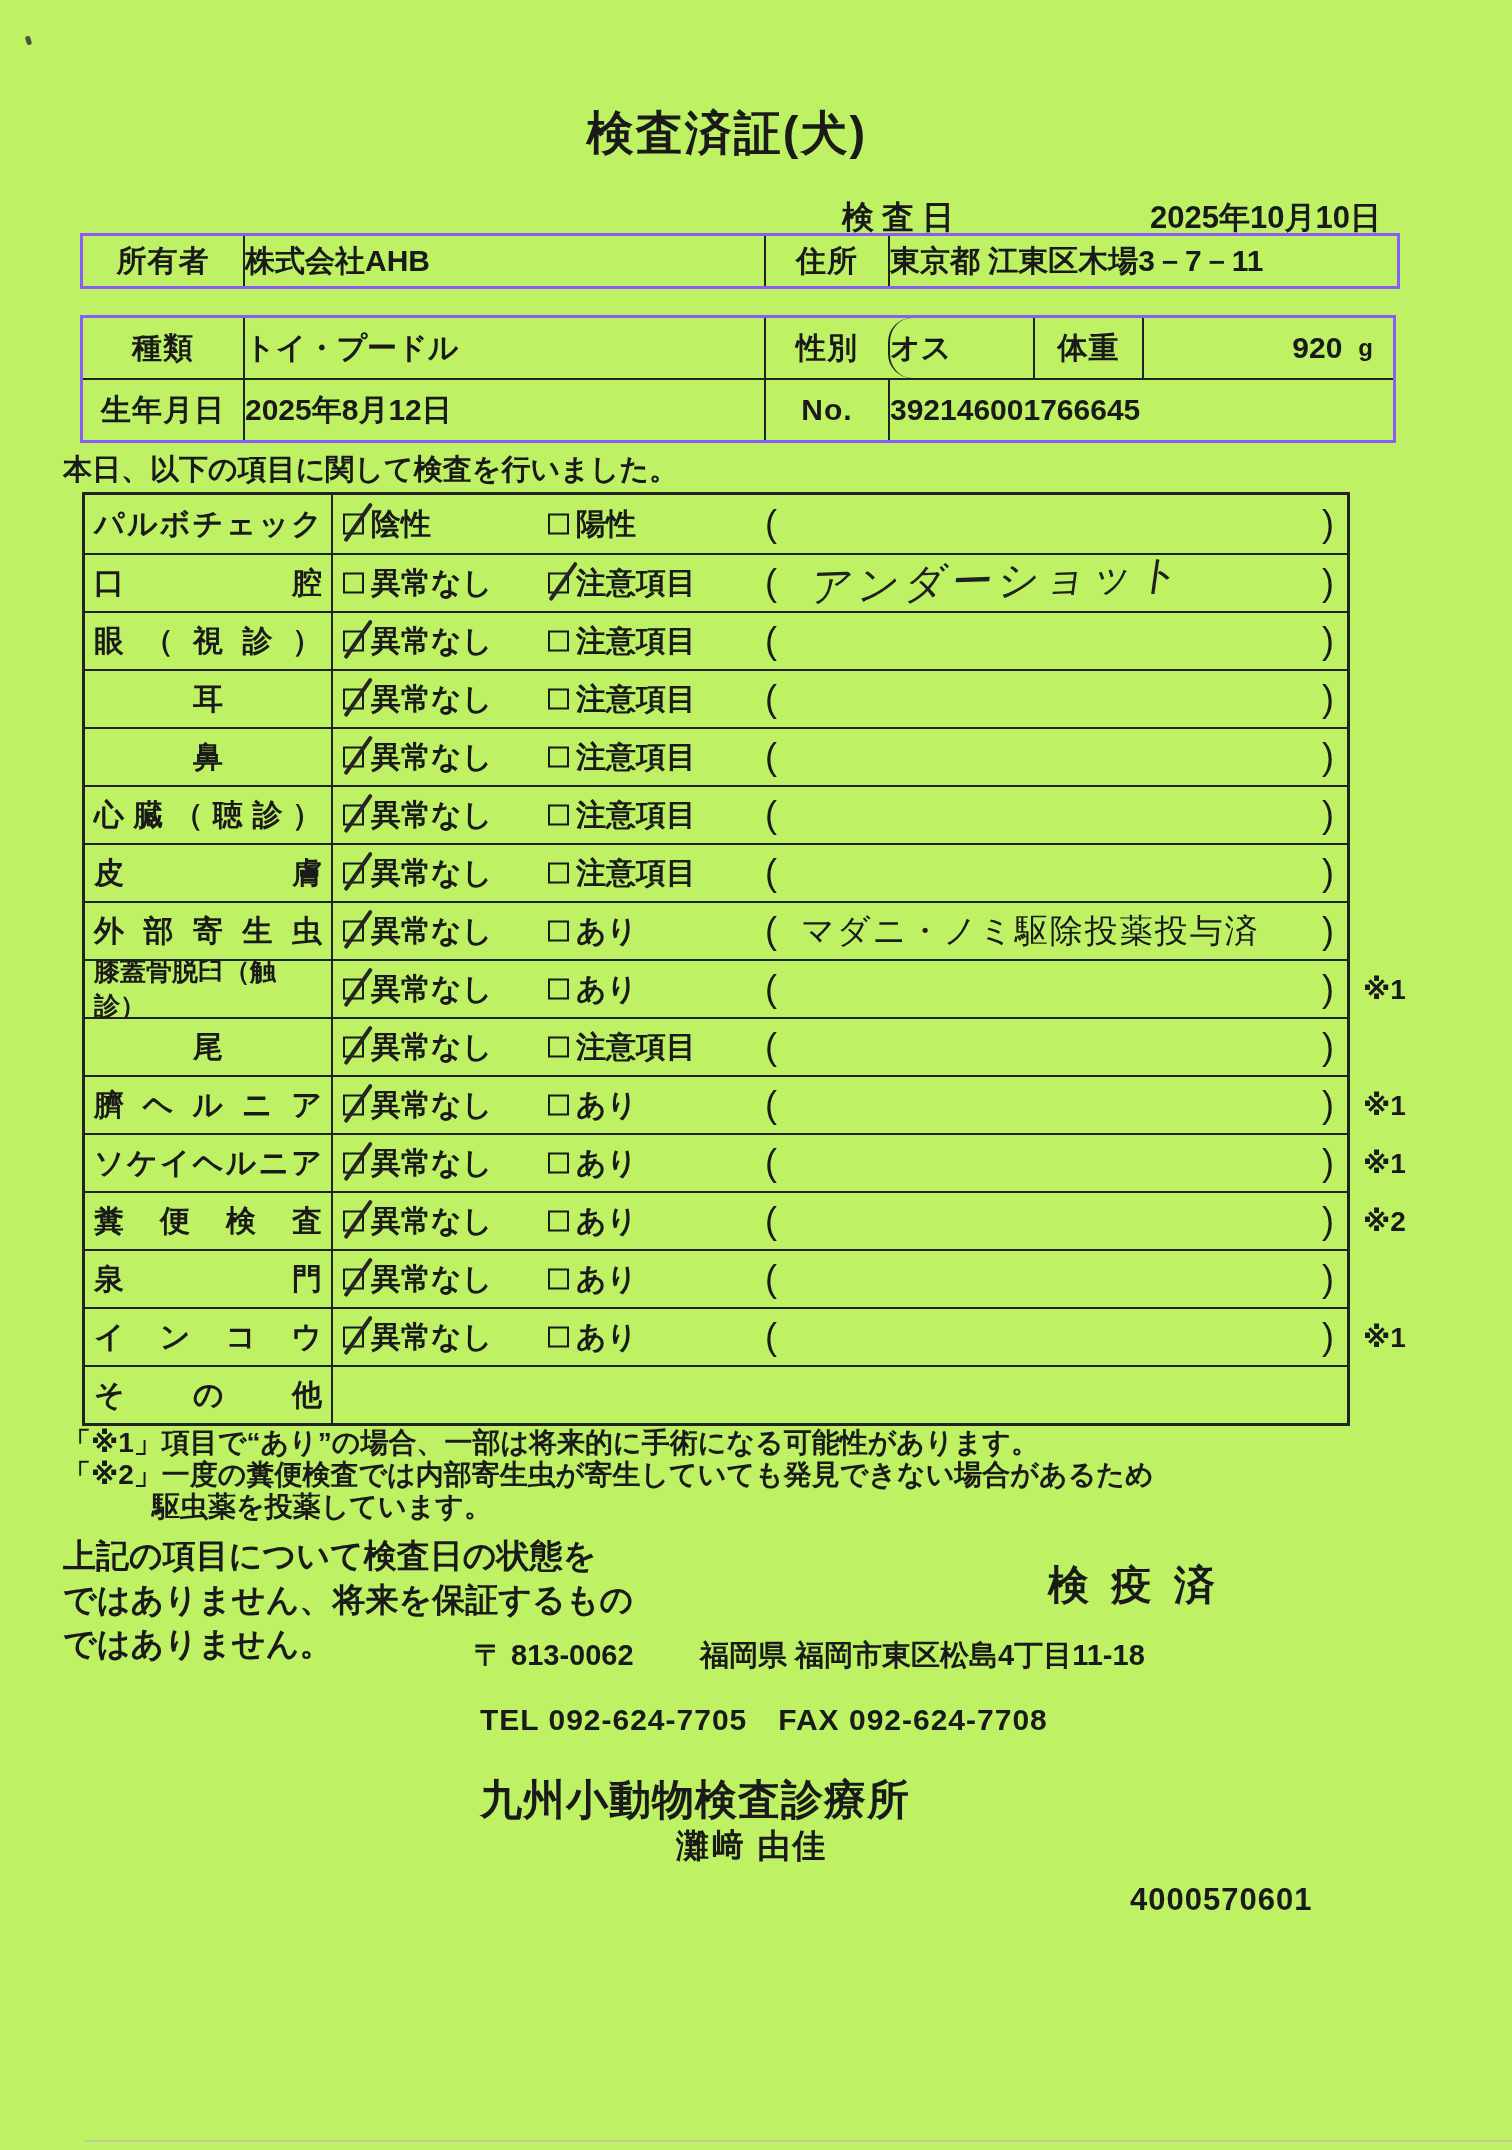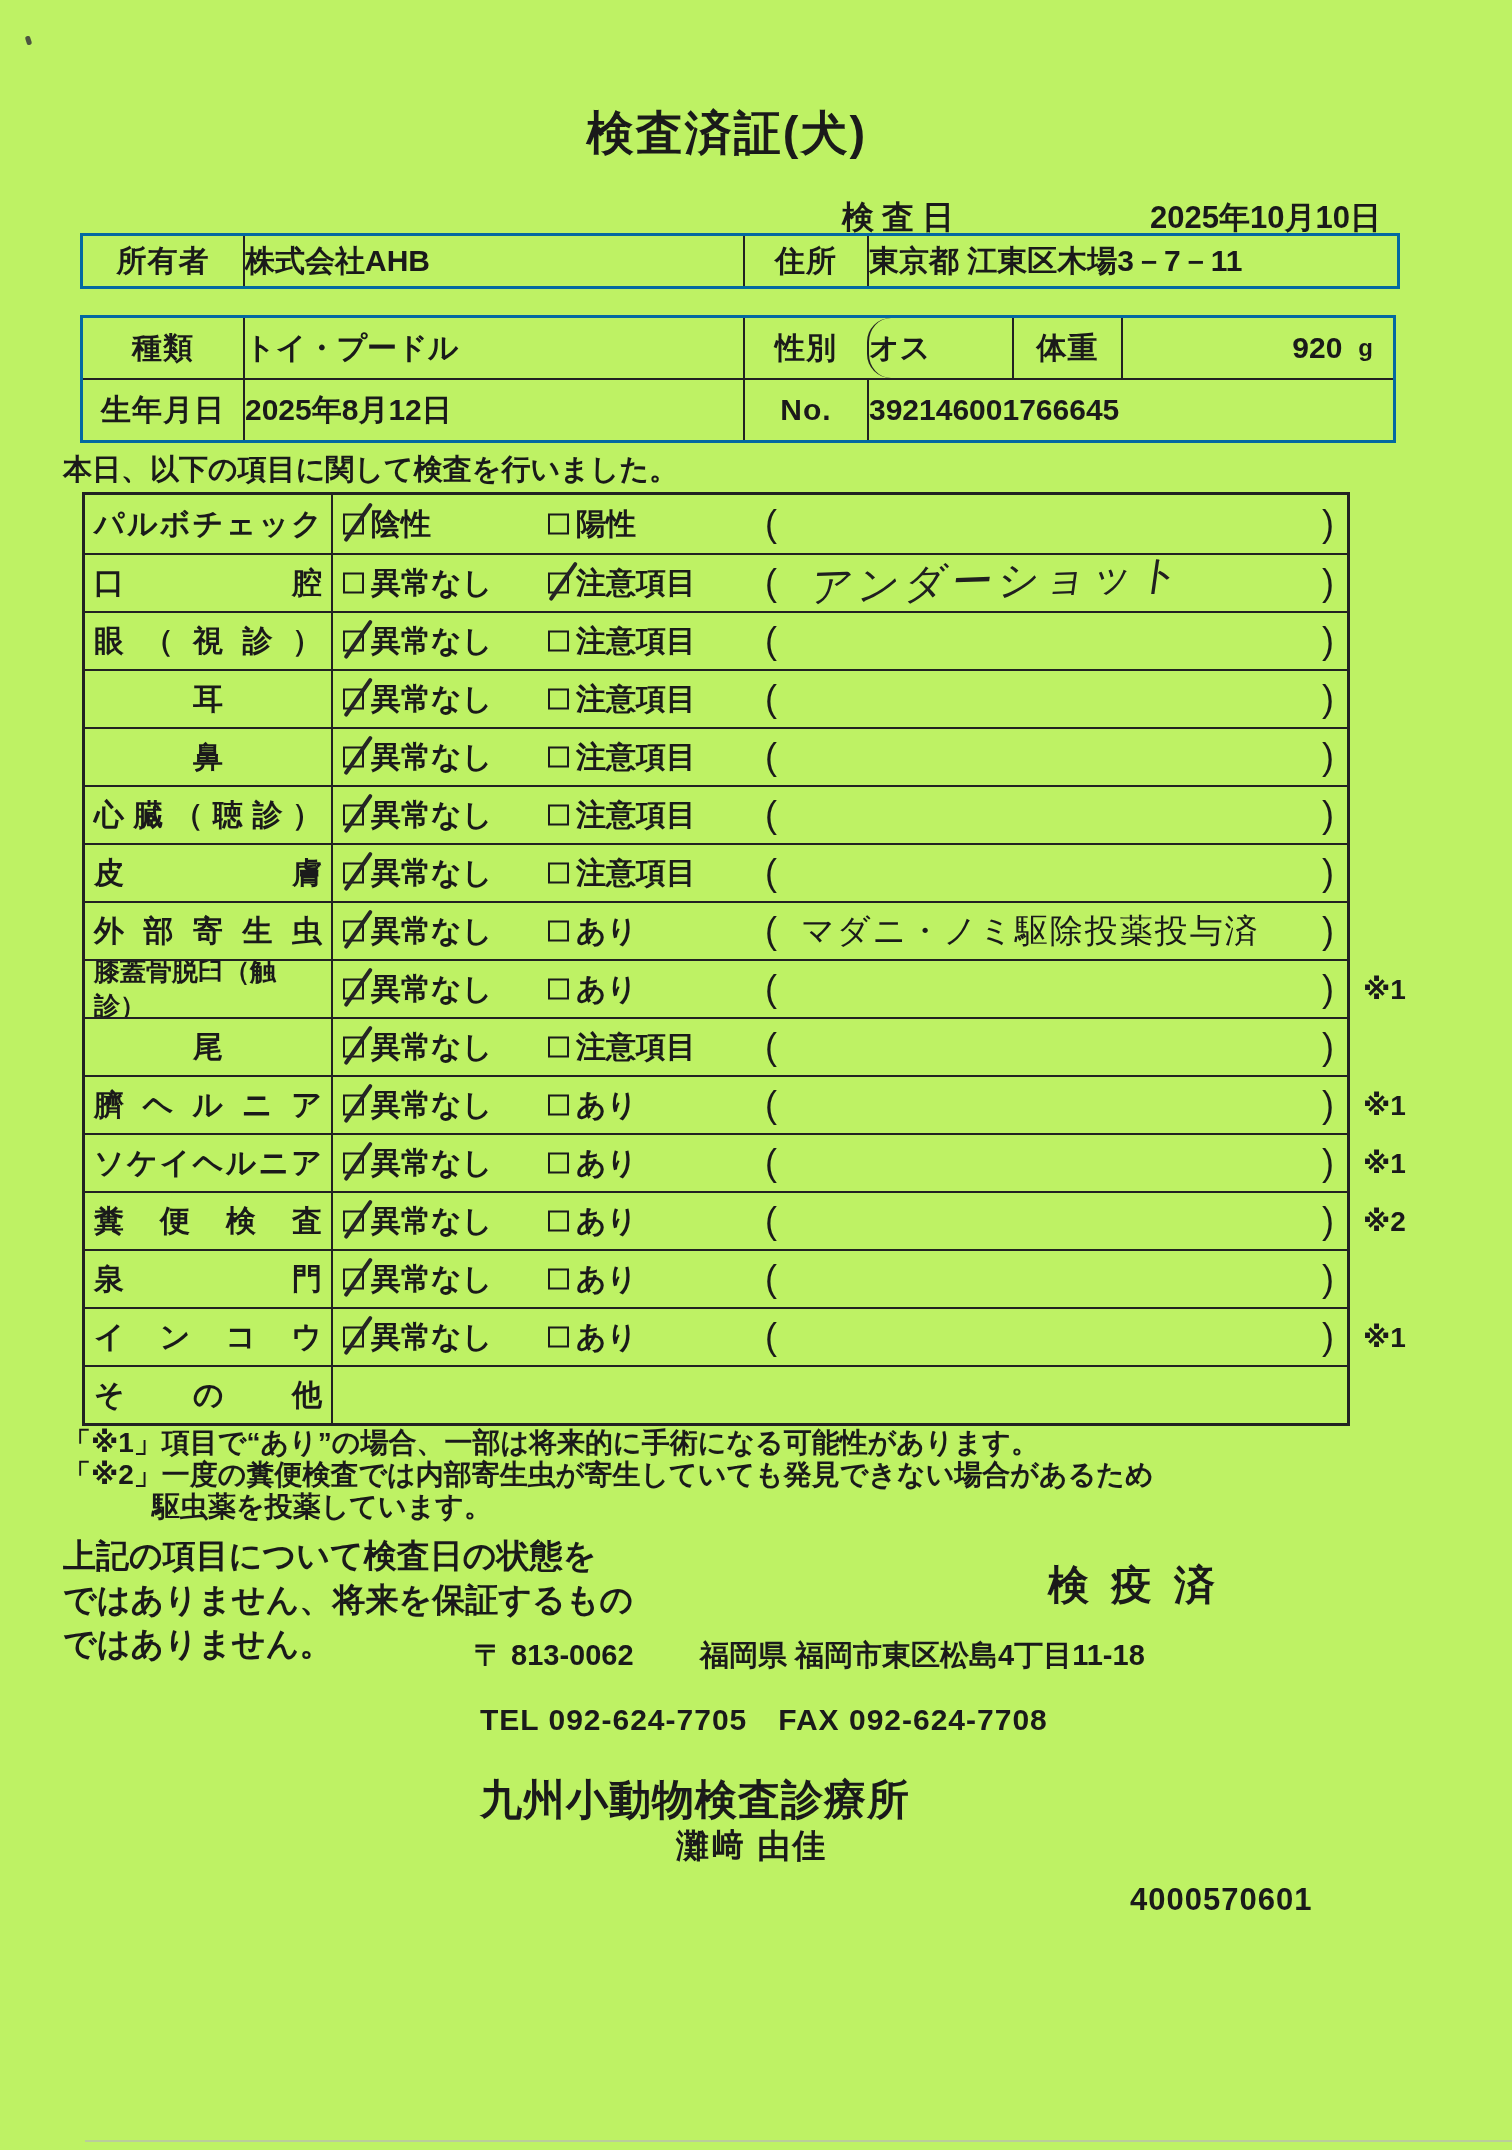--- a/index.html
+++ b/index.html
@@ -10,33 +10,33 @@
   }
   .abs{position:absolute;}
   
   .scan-dot{left:26px; top:36px; width:5px; height:9px; background:#3a3a3a;
     border-radius:2px; transform:rotate(-18deg); opacity:.85;}
   .doc-title{left:50%; top:102px; transform:translateX(calc(-50% - 29px));
     font-size:47px; font-weight:700; letter-spacing:2px; white-space:nowrap;}
   .insp-date-label{left:842px; top:196px; font-size:32px; font-weight:600; letter-spacing:8px;}
   .insp-date-value{left:1150px; top:197px; font-size:31px; font-weight:600;}
   
-  .tbl{border:3px solid #0369a1; box-sizing:border-box; display:flex; flex-direction:column;}
+  .tbl{border:3px solid #8b5cf6; box-sizing:border-box; display:flex; flex-direction:column;}
   .tbl-row{display:flex; flex:1; min-height:0;}
   .tbl-row + .tbl-row{border-top:2.5px solid #222;}
   .cell{box-sizing:border-box; display:flex; align-items:center; font-size:30px; font-weight:600;
     white-space:nowrap; overflow:hidden;}
   .cell + .cell{border-left:2.5px solid #222;}
   .cell.lab{justify-content:center; letter-spacing:1px;}
   .cell.val{padding-left:0;}
   .owner-table{left:80px; top:233px; width:1320px; height:56px;}
   .pet-table{left:80px; top:315px; width:1316px; height:128px;}
   .w160{width:160px; flex:none;}
   .w500{width:500px; flex:none;}
-  .w124{width:124px; flex:none;}
+  .w124{width:124px; flex:none;margin-left:21px;}
   .w145{width:145px; flex:none;border-radius:24px;}
   .w109{width:109px; flex:none;}
   .grow{flex:1;}
   .weight-cell{justify-content:flex-end; padding-right:20px;}
   .weight-unit{font-size:24px; margin-left:16px; font-weight:600;}
   .intro-line{left:63px; top:450px; font-size:29px; font-weight:600;}
   
   .insp-table{left:82px; top:492px; width:1268px; border:3px solid #222; box-sizing:border-box;}
   .insp-row{position:relative; height:58px; box-sizing:border-box;}
   .insp-row + .insp-row{border-top:2.5px solid #222;}

